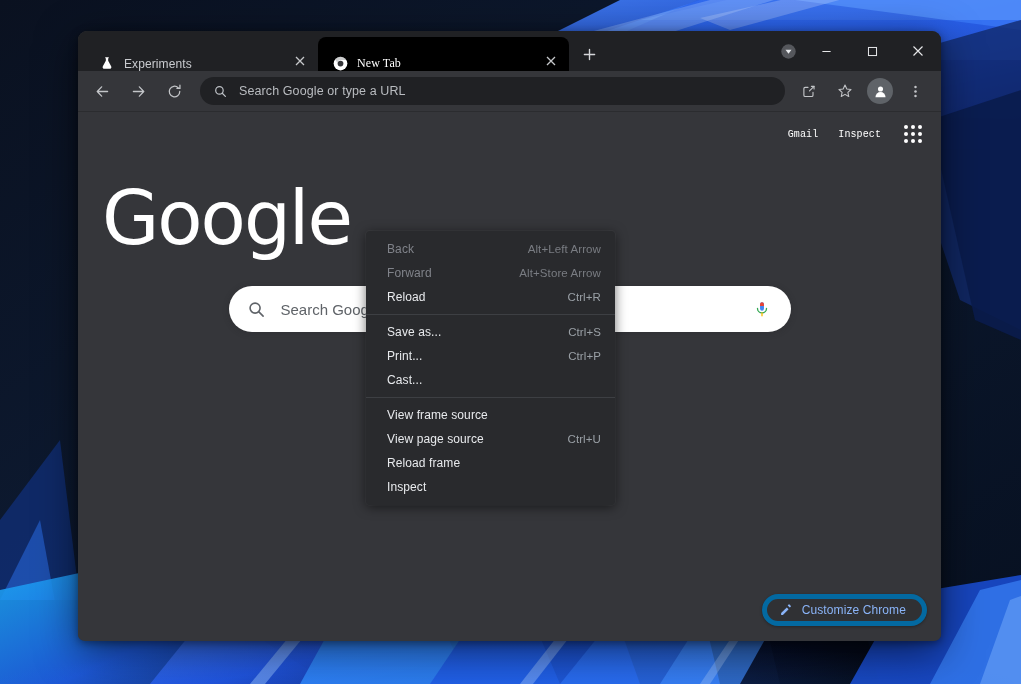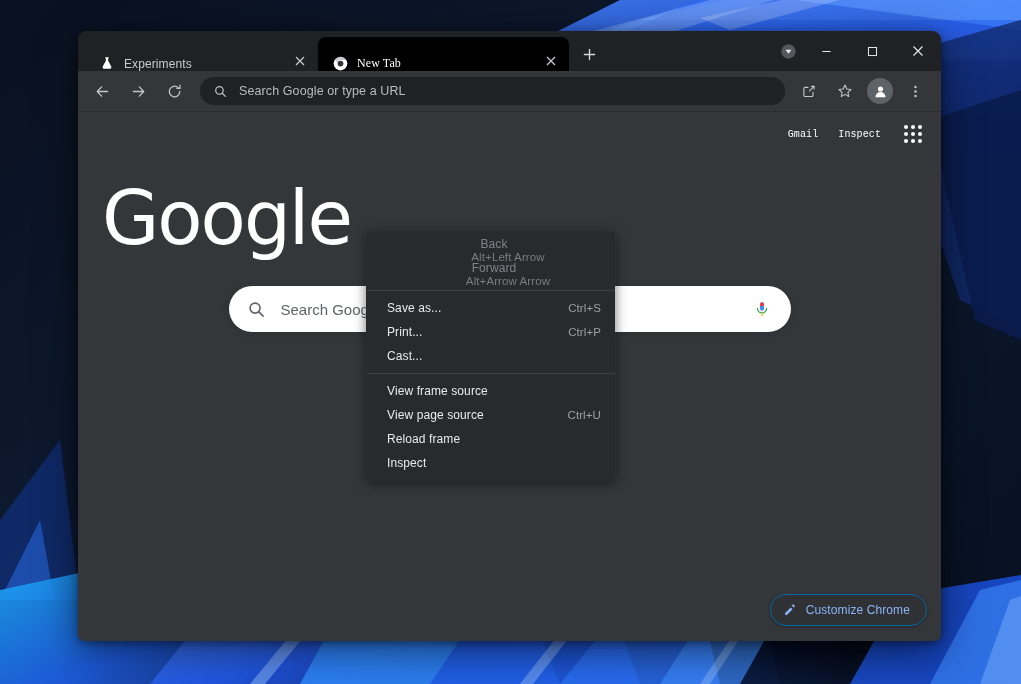--- a/index.html
+++ b/index.html
@@ -243,21 +243,21 @@
     text-align: center;
     white-space: nowrap;
     letter-spacing: .1px;
   }
 
   .customize-btn {
     position: absolute;
     right: 14px; bottom: 14px;
     height: 32px;
     background: #303134;
-    border: 1px solid #0369a1;
+    border: 5px solid #0369a1;
     border-radius: 16px;
     display: flex; align-items: center;
     padding: 0 16px 0 12px;
     gap: 9px;
     box-shadow: 0 1px 3px rgba(0,0,0,.3);
   }
   .customize-label {
     font-size: 12px;
     color: #8ab4f8;
     white-space: nowrap;
@@ -277,21 +277,21 @@
   }
   .cm-item {
     height: 24px;
     display: flex; align-items: center;
     padding: 0 14px 0 21px;
     font-size: 12px;
     color: #e8eaed;
     letter-spacing: .1px;
     white-space: nowrap;
   }
-  .cm-item.disabled { color: #80838a; flex-direction: column; }
+  .cm-item.disabled { color: #80838a; }
   .cm-label { flex: 1 1 auto; }
   .cm-accel { color: #9aa0a6; font-size: 11.5px; margin-left: 28px; }
   .cm-item.disabled .cm-accel { color: #797c82; }
   .cm-sep {
     height: 1px;
     background: #3d3f43;
     margin: 5px 0 5px 0;
   }
 </style>
 </head>
@@ -570,21 +570,25 @@
 
     <div class="context-menu">
 
       <div>
         <div class="cm-item disabled">
           <span class="cm-label">Back</span>
           <span class="cm-accel">Alt+Left Arrow</span>
         </div>
         <div class="cm-item disabled">
           <span class="cm-label">Forward</span>
-          <span class="cm-accel">Alt+Arrow Arrow</span>
+          <span class="cm-accel">Alt+Store Arrow</span>
+        </div>
+        <div class="cm-item">
+          <span class="cm-label">Reload</span>
+          <span class="cm-accel">Ctrl+R</span>
         </div>
       </div>
 
       <div class="cm-sep"></div>
 
       <div>
         <div class="cm-item">
           <span class="cm-label">Save as...</span>
           <span class="cm-accel">Ctrl+S</span>
         </div>

